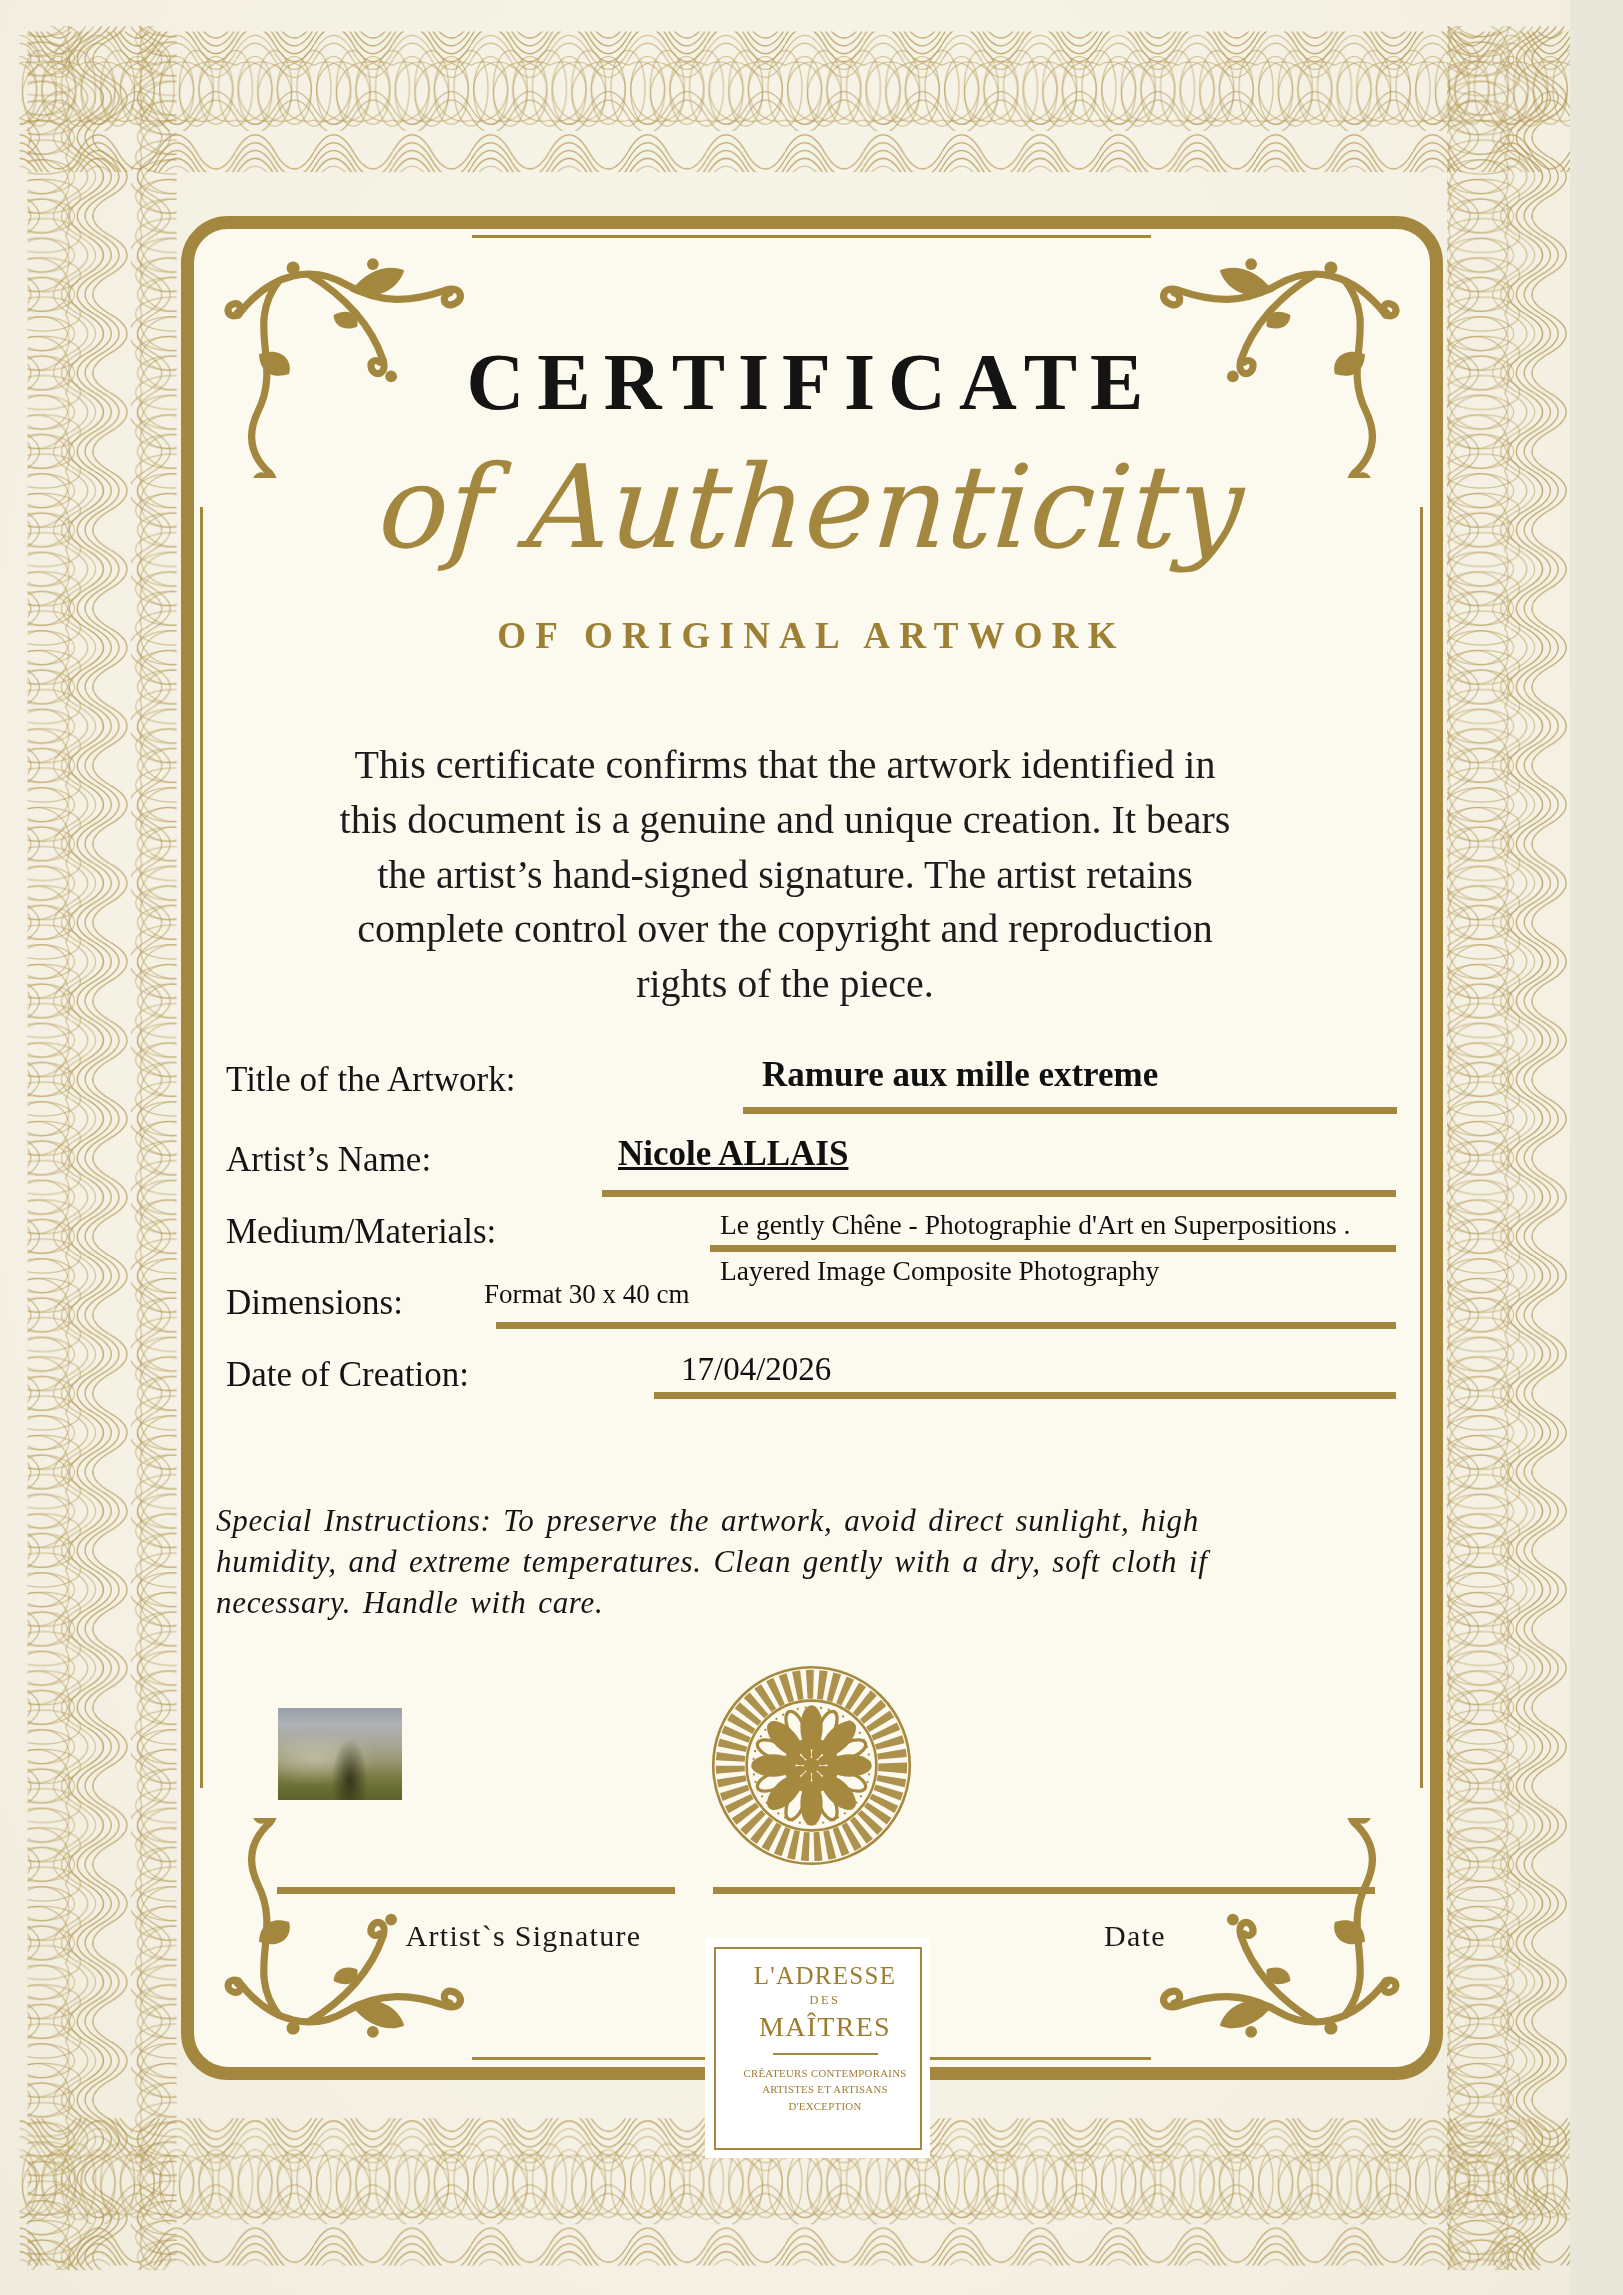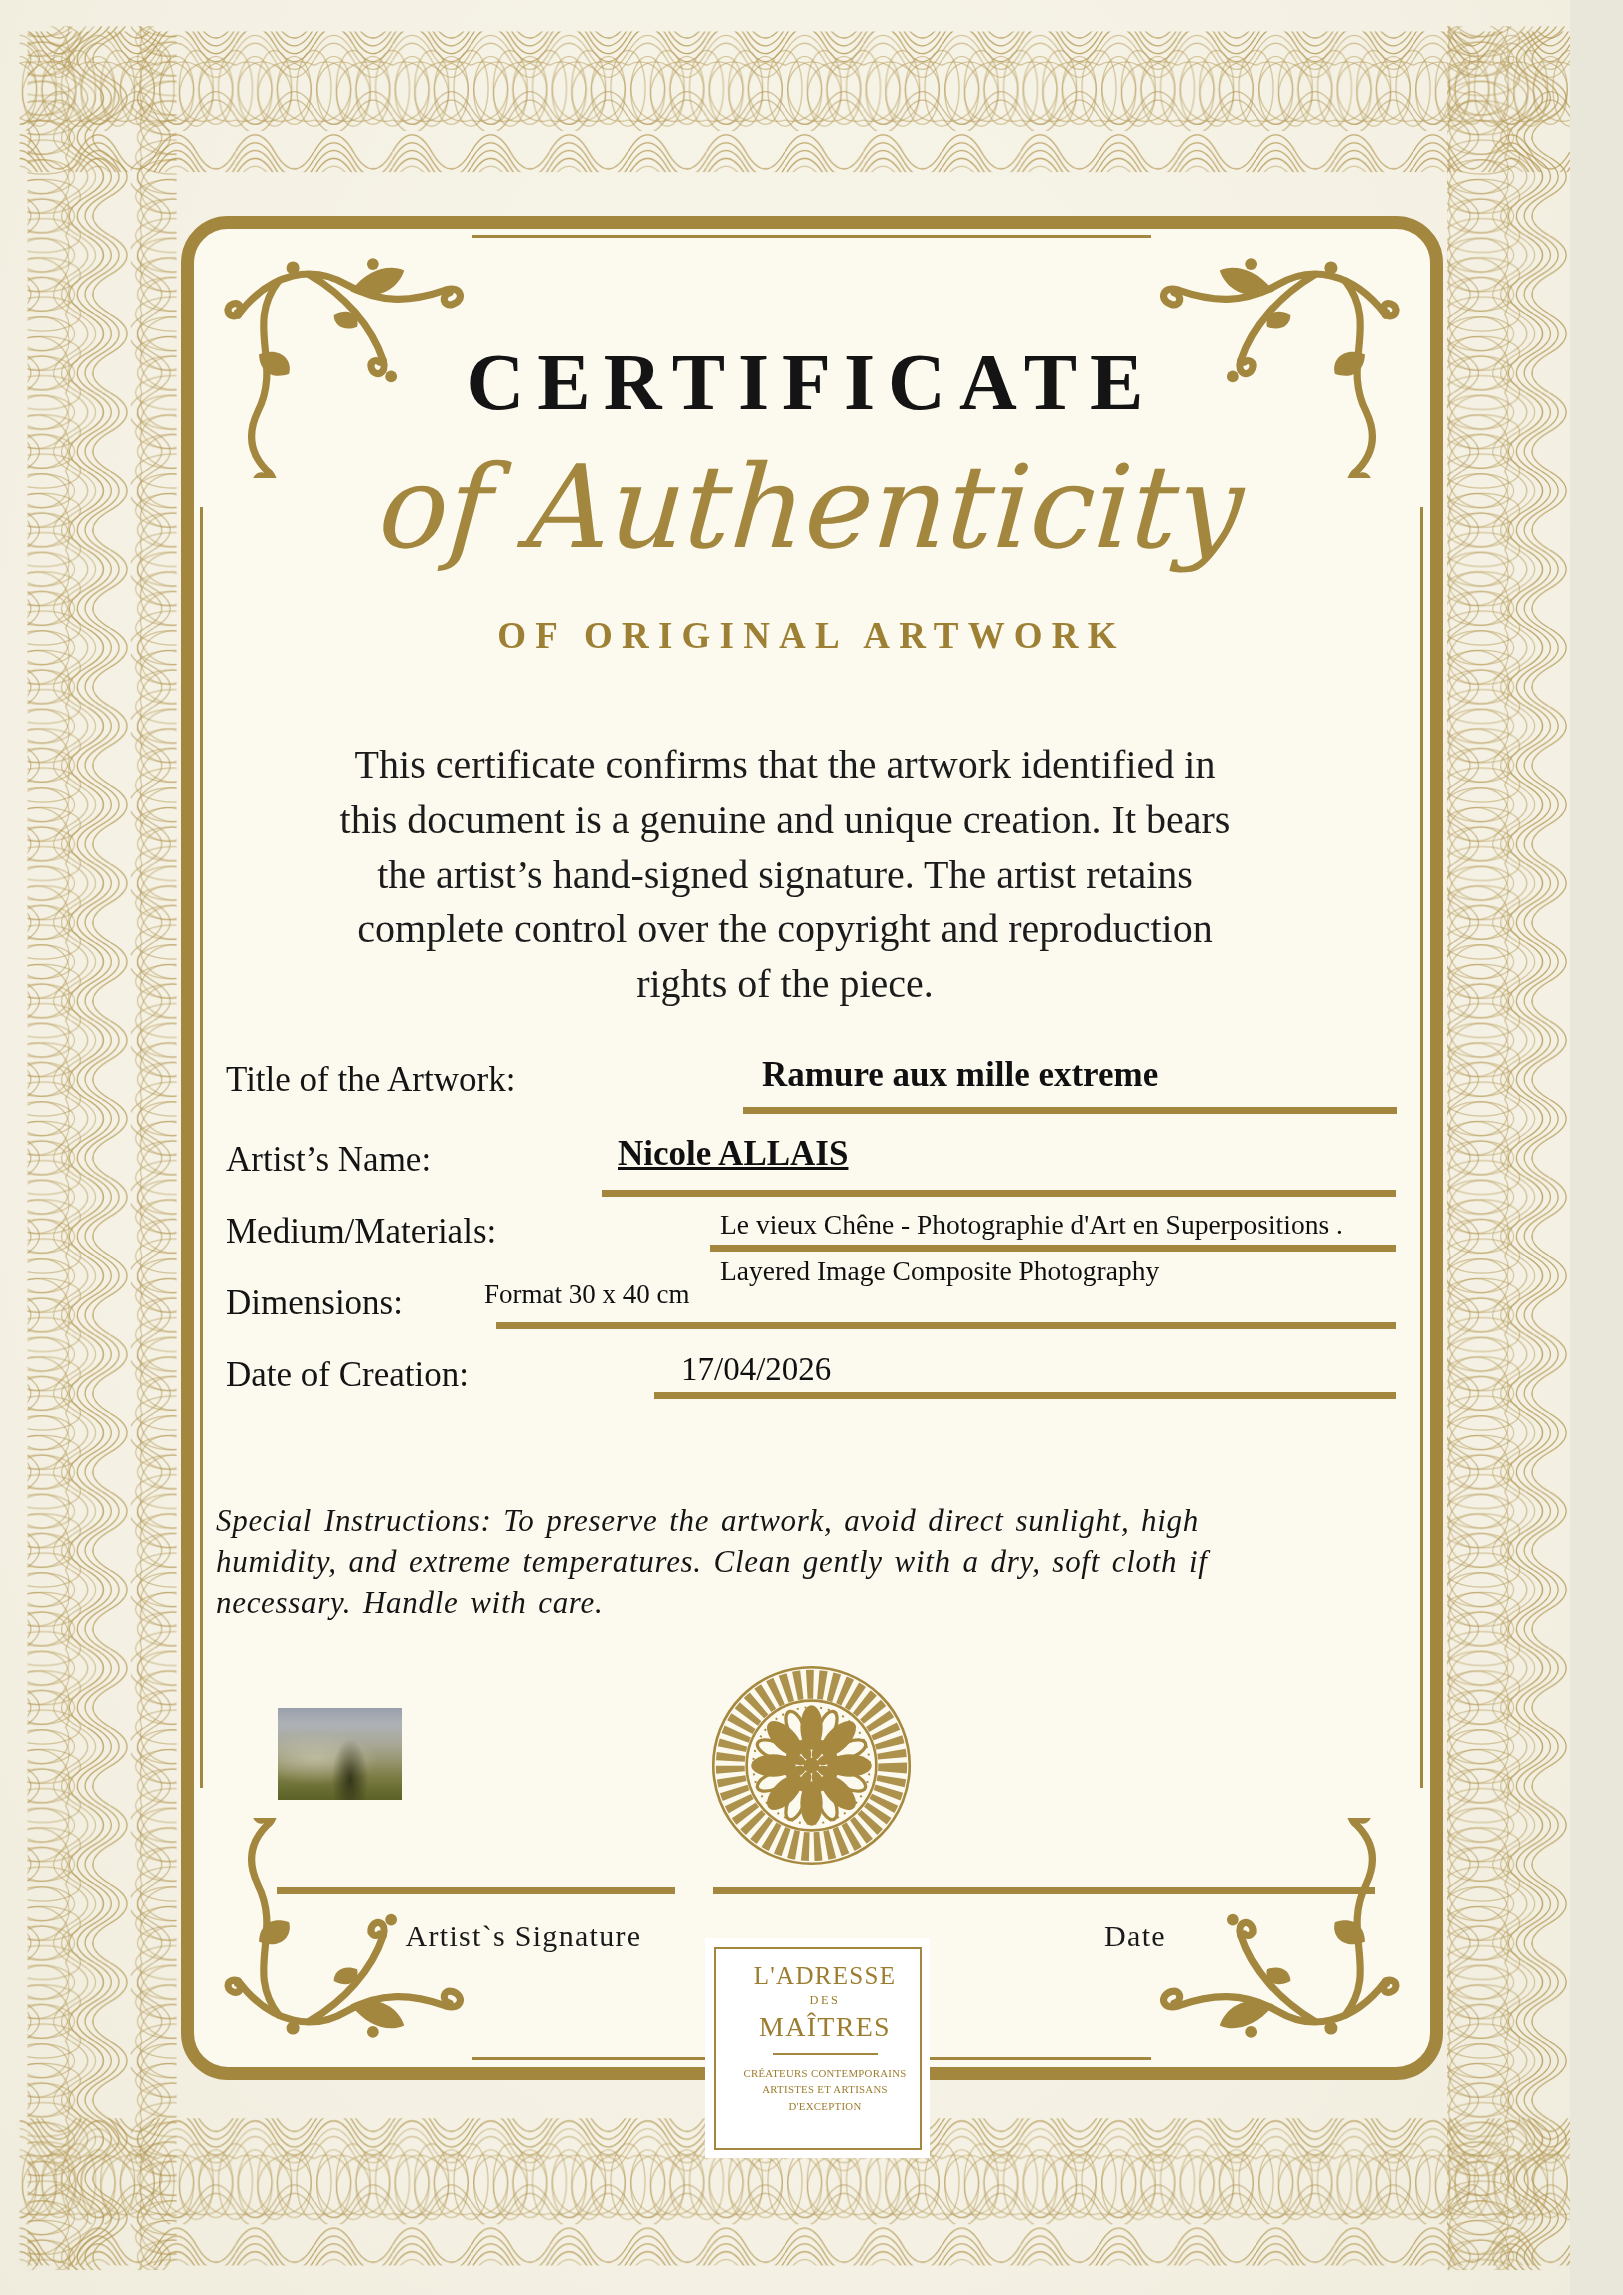--- a/index.html
+++ b/index.html
@@ -190,21 +190,21 @@
 
   <div class="field-label" style="left:226px;top:1060px;">Title of the Artwork:</div>
   <div class="field-value" style="left:762px;top:1055px;">Ramure aux mille extreme</div>
   <div class="field-line" style="left:743px;top:1107px;width:654px;"></div>
 
   <div class="field-label" style="left:226px;top:1140px;">Artist’s Name:</div>
   <div class="field-value" style="left:618px;top:1134px;text-decoration:underline;">Nicole ALLAIS</div>
   <div class="field-line" style="left:602px;top:1190px;width:794px;"></div>
 
   <div class="field-label" style="left:226px;top:1212px;">Medium/Materials:</div>
-  <div class="field-value small" style="left:720px;top:1209px;">Le vieux Chêne - Photographie d'Art en Superpositions .</div>
+  <div class="field-value small" style="left:720px;top:1209px;">Le gently Chêne - Photographie d'Art en Superpositions .</div>
   <div class="field-line" style="left:710px;top:1245px;width:686px;"></div>
   <div class="field-value small" style="left:720px;top:1255px;">Layered Image Composite Photography</div>
 
   <div class="field-label" style="left:226px;top:1283px;">Dimensions:</div>
   <div class="field-value plain" style="left:484px;top:1279px;font-size:27px;">Format 30 x 40 cm</div>
   <div class="field-line" style="left:496px;top:1322px;width:900px;"></div>
 
   <div class="field-label" style="left:226px;top:1355px;">Date of Creation:</div>
   <div class="field-value plain" style="left:681px;top:1351px;font-size:33px;">17/04/2026</div>
   <div class="field-line" style="left:654px;top:1392px;width:742px;"></div>

